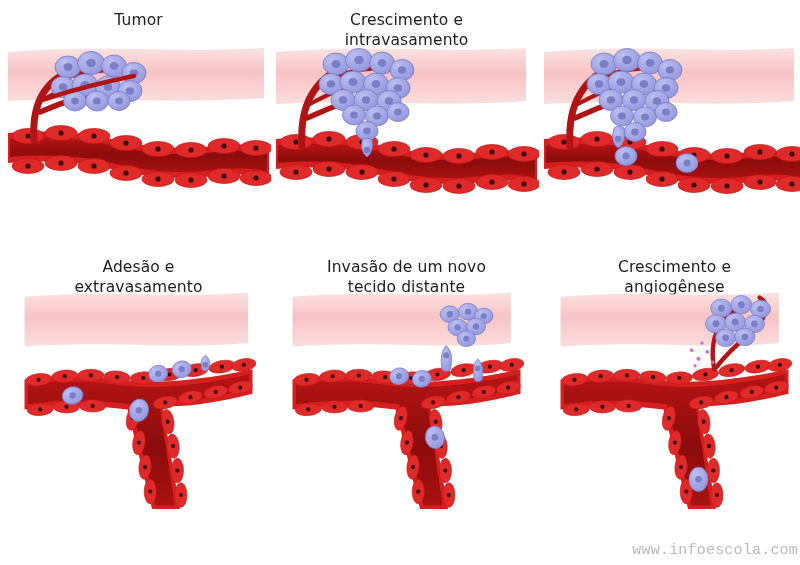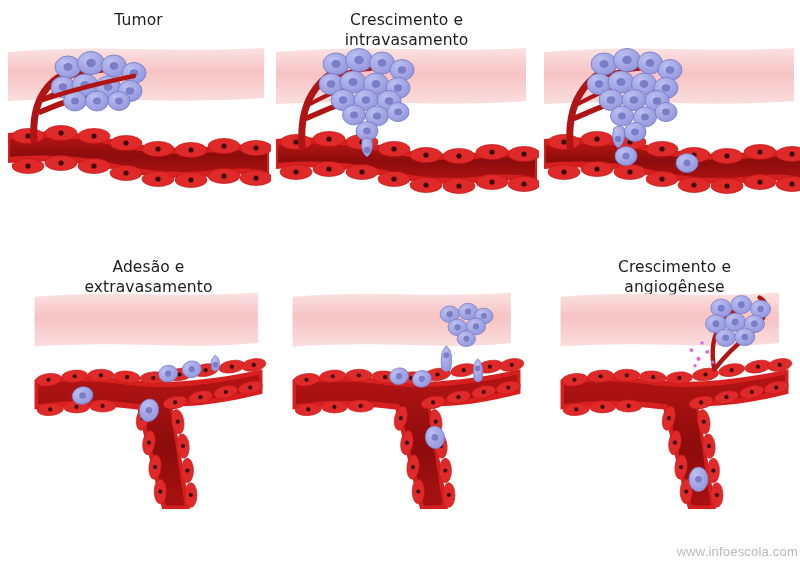--- a/index.html
+++ b/index.html
@@ -42,22 +42,22 @@
     position: absolute;
     left: 0;
     top: 0;
     width: 265px;
     height: 262px;
   }
   #watermark {
     position: absolute;
     right: 8px;
     bottom: 6px;
-    font-family: Liberation Sans, sans-serif;
-    font-size: 13px;
+    font-family: Liberation Mono, monospace;
+    font-size: 15px;
     color: #b9b9b9;
     letter-spacing: 0.2px;
   }
 </style>
 </head>
 <body>
 
 <div id="figure">
 
   <div class="panel" style="left:0px; top:0px;">
@@ -390,21 +390,21 @@
         <path d="M72,128 Q68,142 76,148 Q85,142 82,128 Q77,124 72,128 Z" fill="url(#p3cell)"></path>
         <circle cx="76" cy="139" r="3.2" fill="#7a7ec6" stroke="none"></circle>
         <ellipse cx="84" cy="156" rx="11" ry="9.5" fill="url(#p3cell)"></ellipse>
         <circle cx="84" cy="156" r="3.6" fill="#7a7ec6" stroke="none"></circle>
         <ellipse cx="145" cy="163" rx="11" ry="9.5" fill="url(#p3cell)"></ellipse>
         <circle cx="145" cy="163" r="3.6" fill="#7a7ec6" stroke="none"></circle>
       </g>
     </svg>
   </div>
 
-  <div class="panel" style="left:0px; top:247px;margin-left:10px;">
+  <div class="panel" style="left:0px; top:247px;">
     <div class="panel-title">Adesão e
 extravasamento</div>
     <svg class="panel-art" viewBox="0 0 265 300">
       <defs>
         <linearGradient id="p4tis" x1="0" y1="0" x2="0" y2="1">
           <stop offset="0" stop-color="#fbe2e2"></stop>
           <stop offset="0.45" stop-color="#f7c3c4"></stop>
           <stop offset="1" stop-color="#fadddd"></stop>
         </linearGradient>
         <linearGradient id="p4lum" x1="0" y1="0" x2="0" y2="1">
@@ -491,20 +491,22 @@
         <circle cx="182" cy="140" r="3.6" fill="#7a7ec6" stroke="none"></circle>
         <path d="M205,140 Q202,128 209,124 Q216,128 213,140 Q209,144 205,140 Z" fill="url(#p4cell)"></path>
         <circle cx="209" cy="135" r="3.2" fill="#7a7ec6" stroke="none"></circle>
         <ellipse cx="133" cy="187" rx="11" ry="13" fill="url(#p4cell)" transform="rotate(12 133 187)"></ellipse>
         <circle cx="133" cy="187" r="3.8" fill="#7a7ec6" stroke="none"></circle>
       </g>
     </svg>
   </div>
 
   <div class="panel" style="left:268px; top:247px;">
+    <div class="panel-title">Invasão de um novo
+tecido distante</div>
     <svg class="panel-art" viewBox="0 0 265 300">
       <defs>
         <linearGradient id="p5tis" x1="0" y1="0" x2="0" y2="1">
           <stop offset="0" stop-color="#fbe2e2"></stop>
           <stop offset="0.45" stop-color="#f7c3c4"></stop>
           <stop offset="1" stop-color="#fadddd"></stop>
         </linearGradient>
         <linearGradient id="p5lum" x1="0" y1="0" x2="0" y2="1">
           <stop offset="0" stop-color="#b41414"></stop>
           <stop offset="0.55" stop-color="#8d0c0c"></stop>

